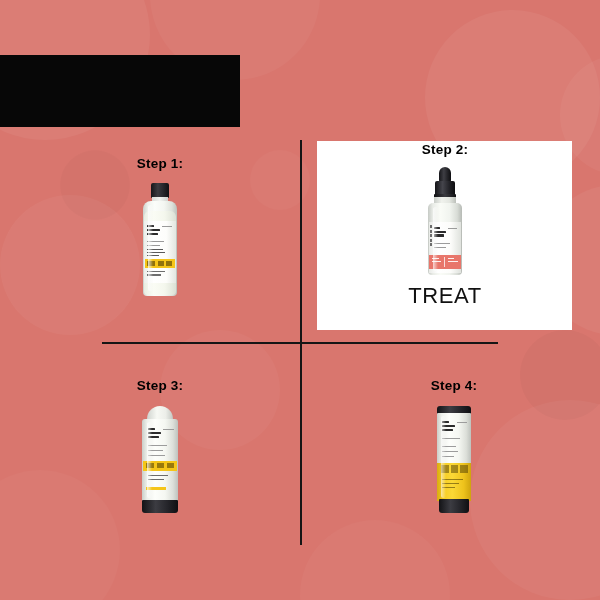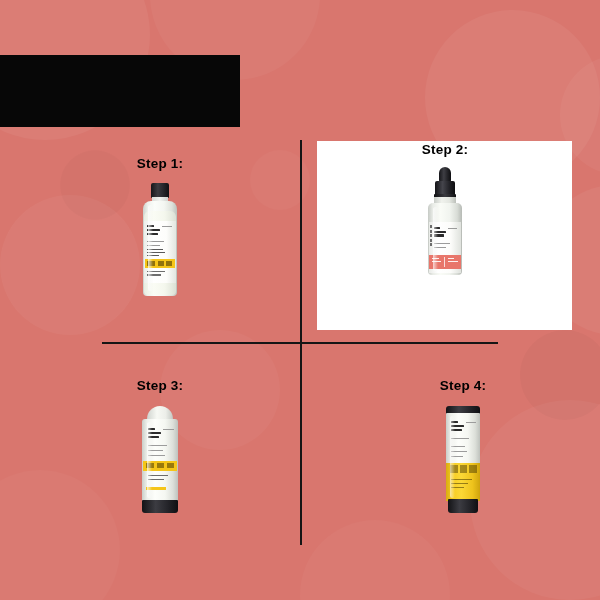--- a/index.html
+++ b/index.html
@@ -101,21 +101,21 @@
   
   .cell {
     position: absolute;
     display: flex;
     flex-direction: column;
     align-items: center;
   }
   #cell-1 { left: 30px;  top: 145px; width: 260px; }
   #cell-2 { left: 320px; top: 131px; width: 250px; }
   #cell-3 { left: 30px;  top: 367px; width: 260px; }
-  #cell-4 { left: 338px; top: 367px; width: 250px; }
+  #cell-4 { left: 329px; top: 367px; width: 250px; }
 
   .step-label {
     font-size: 13.5px;
     font-weight: 700;
     color: #000000;
     letter-spacing: 0.2px;
     margin-top: 11px;
   }
   .action-label {
     font-size: 22px;
@@ -660,20 +660,21 @@
               <i></i>
             </div>
           <div class="txt t-right">
               <i></i>
               <i></i>
             </div>
         </div>
         <div class="gloss"></div>
       </div>
     </div>
+    <div class="action-label label-gap-2">TREAT</div>
   </div>
 
   <div class="cell" id="cell-3">
     <div class="step-label">Step 3:</div>
     <div class="product-slot" id="slot-3">
       <div class="tube3">
         <div class="shoulder"></div>
         <div class="body"></div>
         <div class="brand">
             <i></i>

